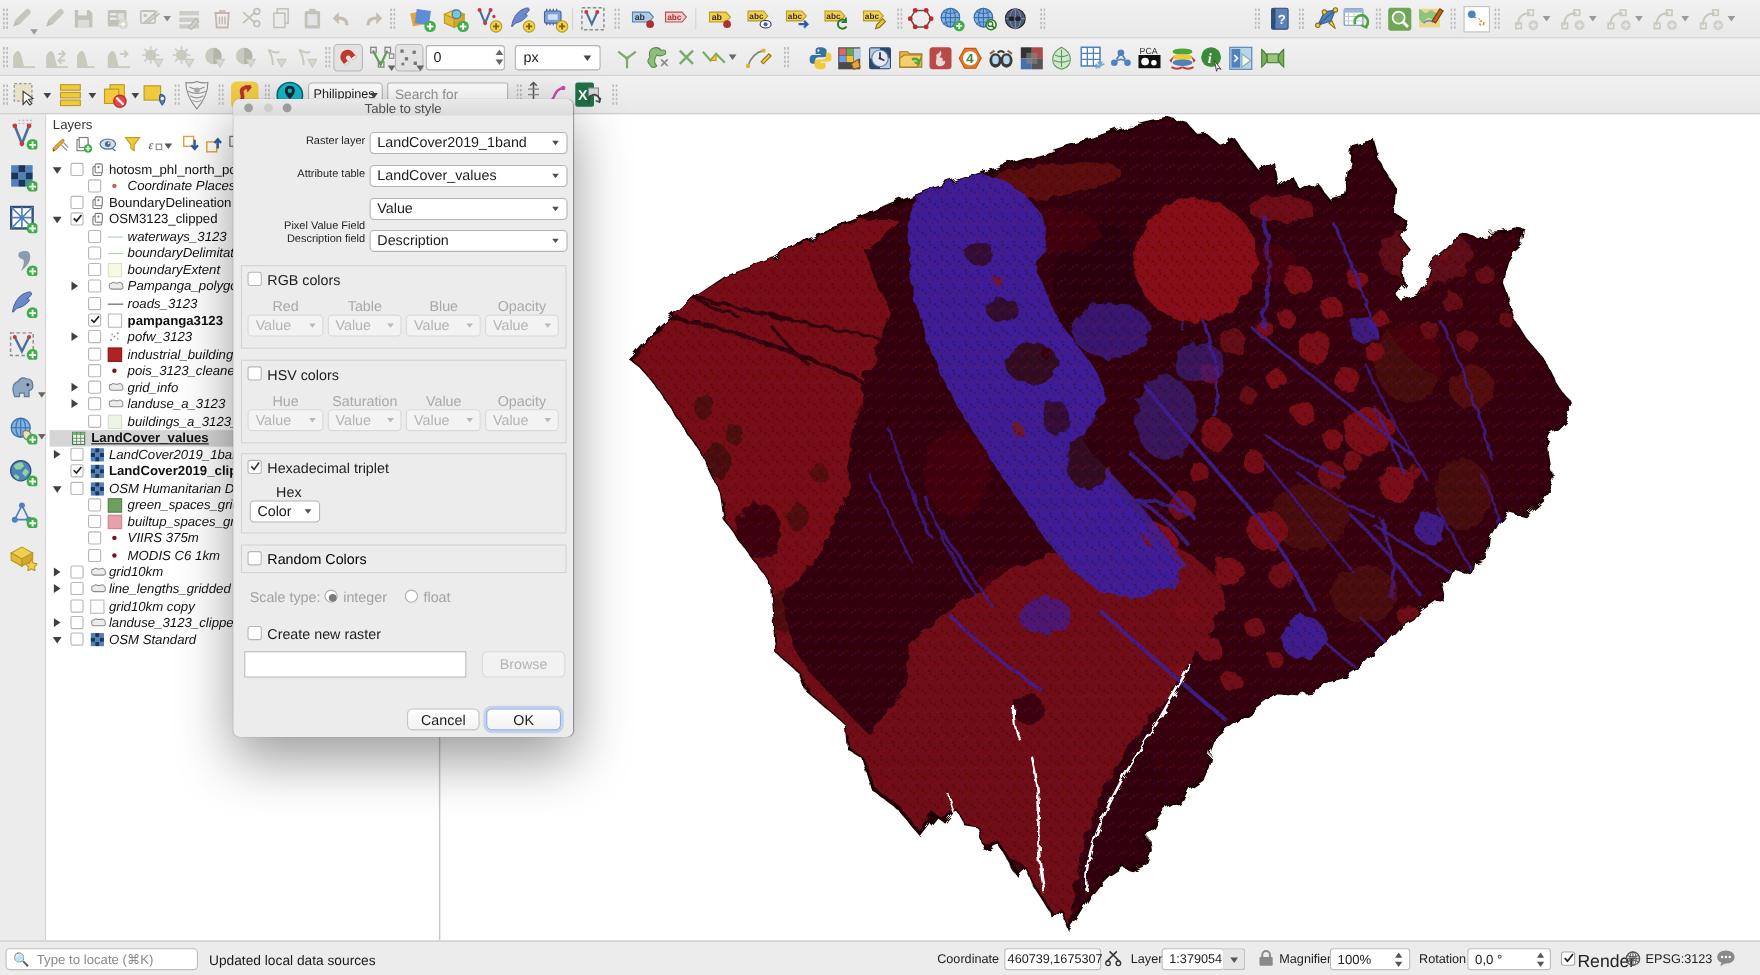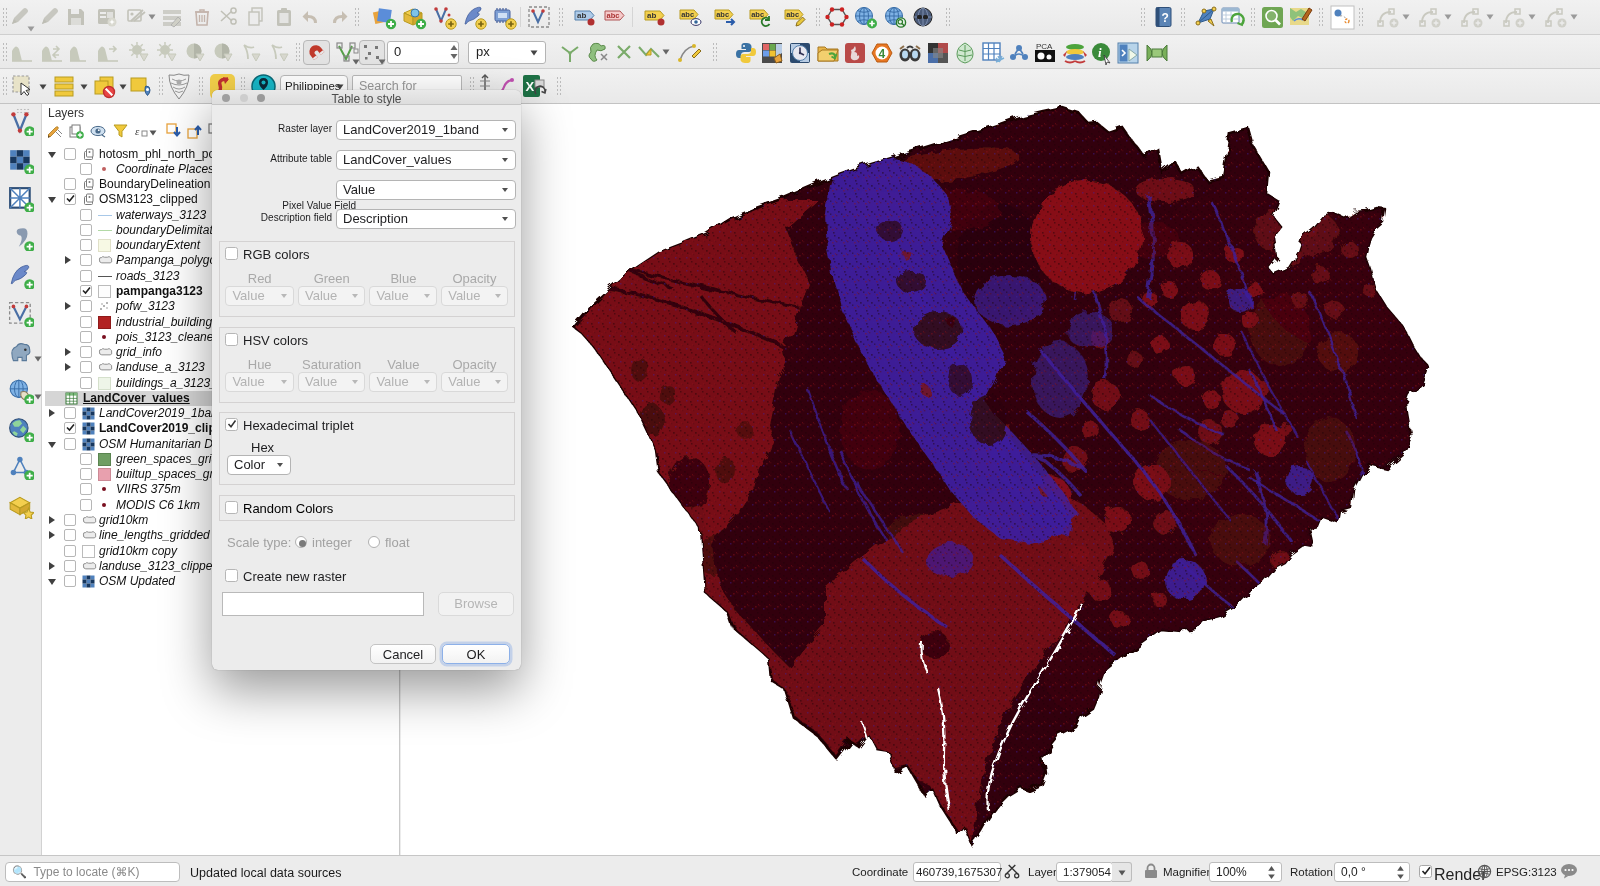--- a/index.html
+++ b/index.html
@@ -943,21 +943,21 @@
           <rect x="0.5" y="8.5" width="4" height="4"></rect>
           <rect x="8.5" y="8.5" width="4" height="4"></rect>
         </g>
         <g fill="#17375e">
           <rect x="4.5" y="0.5" width="4" height="4"></rect>
           <rect x="0.5" y="4.5" width="4" height="4"></rect>
           <rect x="8.5" y="4.5" width="4" height="4"></rect>
           <rect x="4.5" y="8.5" width="4" height="4"></rect>
         </g>
       </svg>
-      <span class="lbl it" style="left:57px;">OSM Updated</span>
+      <span class="lbl it" style="left:57px;">OSM Standard</span>
     </div>
   </div>
 <div id="panelext">
     <div style="position:absolute;left:48px;top:106px;font-size:12px;color:#333">Layers</div>
     <svg class="ic" style="left:47px;top:124px;width:16px;height:15px" viewBox="0 0 16 15">
       <path d="M1 11 L8 4 Q10 2 11 3 Q12 4 10 6 L3 13 Z" fill="#e8a33d" stroke="#a87820" stroke-width="0.8"></path>
       <path d="M1 11 L3 13 L1 14 Z" fill="#6a4a1a"></path>
       <path d="M9 8 L14 13 M11 6 L15 10" stroke="#888" stroke-width="1"></path>
     </svg>
     <svg class="ic" style="left:68px;top:123px;width:16px;height:16px" viewBox="0 0 16 16">
@@ -999,31 +999,31 @@
     <div style="position:absolute;left:0;top:2px;width:309px;text-align:center;font-size:12px;color:#4c4c4c">Table to style</div>
     <div style="position:absolute;left:10px;top:4px;width:8px;height:8px;border-radius:50%;background:#9f9f9f"></div>
     <div style="position:absolute;left:28px;top:4px;width:8px;height:8px;border-radius:50%;background:#cdcdcd"></div>
     <div style="position:absolute;left:45px;top:4px;width:8px;height:8px;border-radius:50%;background:#9a9a9a"></div>
     <div class="dlabel" style="left:0px;top:33px;width:120px">Raster layer</div>
     <div class="combo" style="left:124px;top:30px;width:180px">LandCover2019_1band</div>
     <div class="carr" style="left:290px;top:38px"></div>
     <div class="dlabel" style="left:0px;top:63px;width:120px">Attribute table</div>
     <div class="combo" style="left:124px;top:60px;width:180px">LandCover_values</div>
     <div class="carr" style="left:290px;top:68px"></div>
-    <div class="dlabel" style="left:0px;top:110px;width:144px">Pixel Value Field</div>
+    <div class="dlabel" style="left:0px;top:110px;width:120px">Pixel Value Field</div>
     <div class="combo" style="left:124px;top:89.5px;width:180px">Value</div>
     <div class="carr" style="left:290px;top:97.5px"></div>
     <div class="dlabel" style="left:0px;top:122px;width:120px">Description field</div>
     <div class="combo" style="left:124px;top:119px;width:180px">Description</div>
     <div class="carr" style="left:290px;top:127px"></div>
     <div class="gbox" style="left:7px;top:151px;width:296px;height:76px"></div>
     <div class="dcb" style="left:13px;top:157px"></div>
     <div style="position:absolute;left:31px;top:157px;font-size:13px;color:#1d1d1f">RGB colors</div>
     <div class="glabel" style="left:13.4px;top:181px;width:68.6px">Red</div>
-    <div class="glabel" style="left:86px;top:181px;width:67.4px">Green</div>
+    <div class="glabel" style="left:86px;top:181px;width:67.4px">Table</div>
     <div class="glabel" style="left:157.4px;top:181px;width:68px">Blue</div>
     <div class="glabel" style="left:229.2px;top:181px;width:66.5px">Opacity</div>
     <div class="gcombo" style="left:13.4px;top:196px;width:68.6px">Value</div>
     <div class="garr" style="left:69.0px;top:204px"></div>
     <div class="gcombo" style="left:86px;top:196px;width:67.4px">Value</div>
     <div class="garr" style="left:140.4px;top:204px"></div>
     <div class="gcombo" style="left:157.4px;top:196px;width:68px">Value</div>
     <div class="garr" style="left:212.4px;top:204px"></div>
     <div class="gcombo" style="left:229.2px;top:196px;width:66.5px">Value</div>
     <div class="garr" style="left:282.7px;top:204px"></div>

